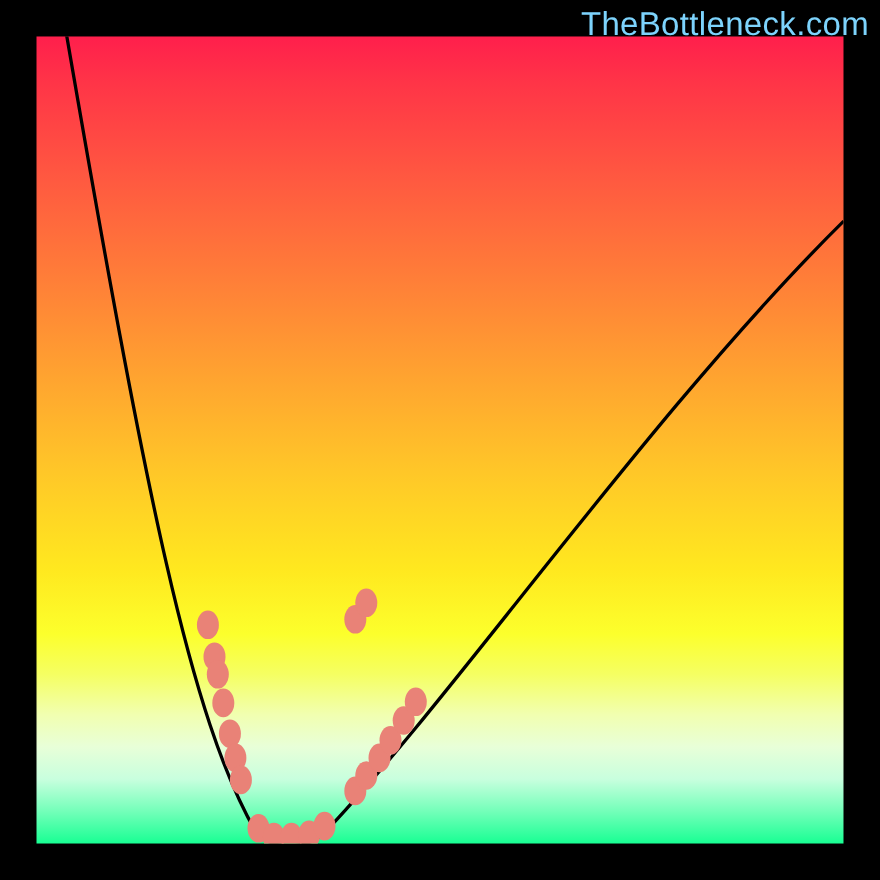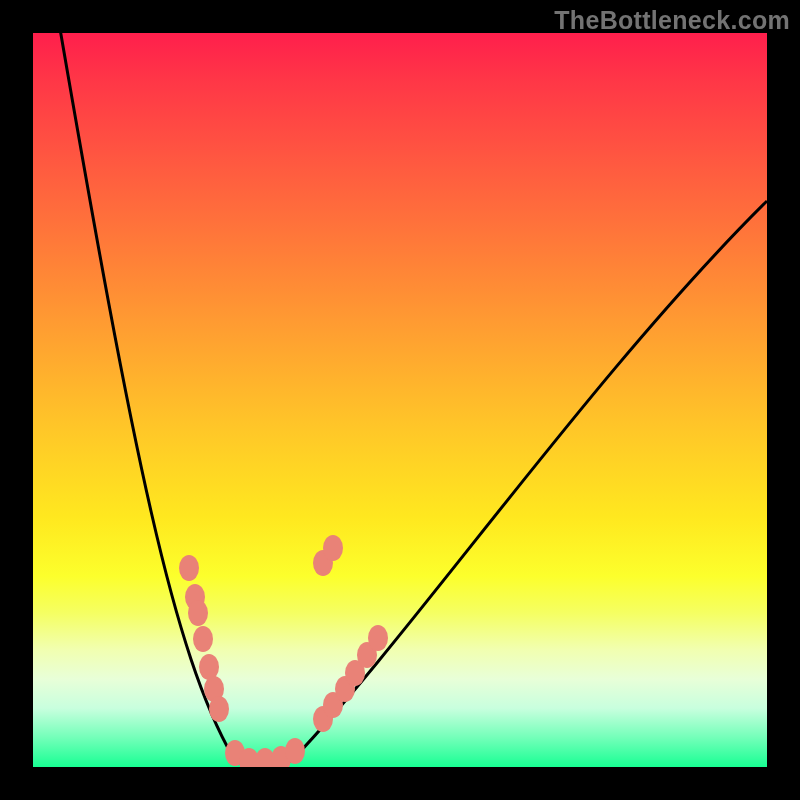--- a/index.html
+++ b/index.html
@@ -45,23 +45,23 @@
       #e8ffd8 88%,
       #c8ffde 92%,
       #73ffb9 96%,
       #18ff93 100%
     );
   }
   .watermark {
     position: absolute;
     top: 6px;
     right: 10px;
-    font-size: 25px;
-    font-weight: 700;
-    color: #737373;
+    font-size: 30px;
+    font-weight: 400;
+    color: #7dd3fc;
     letter-spacing: 0.3px;
     user-select: none;
   }
   svg.curve {
     position: absolute;
     inset: 0;
     width: 734px;
     height: 734px;
   }
 </style>

